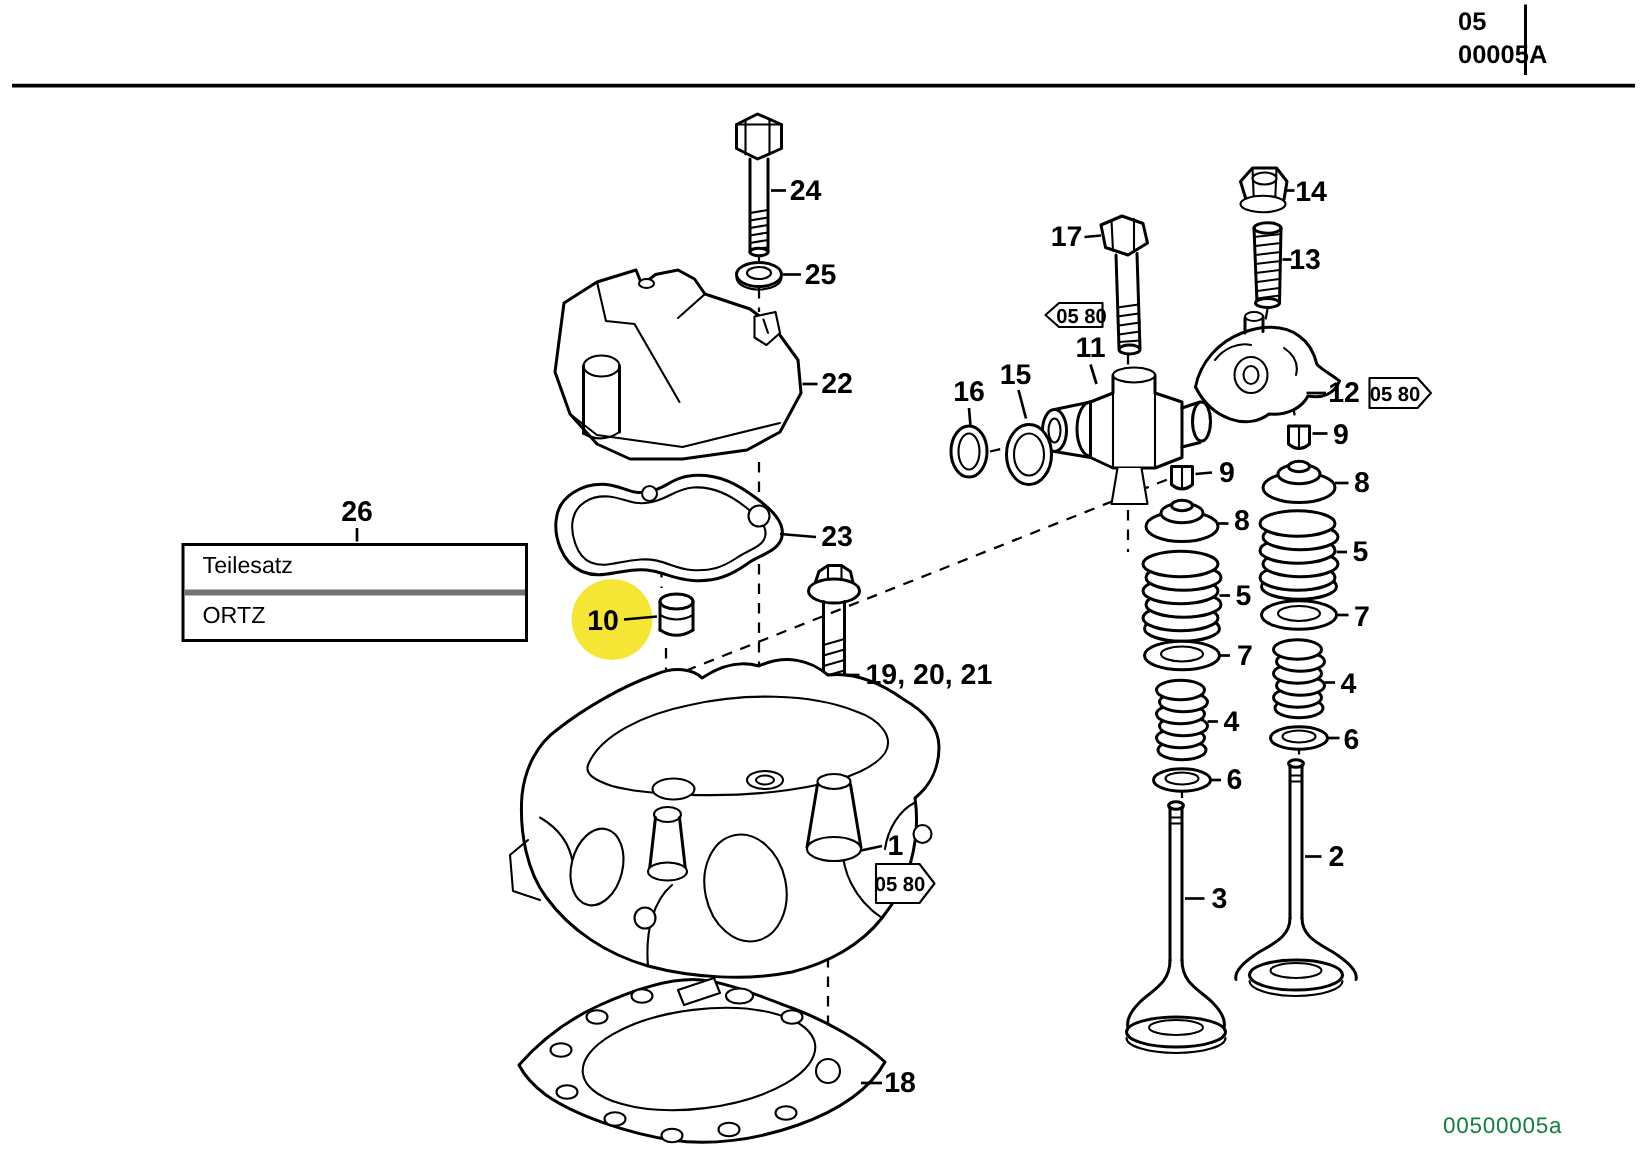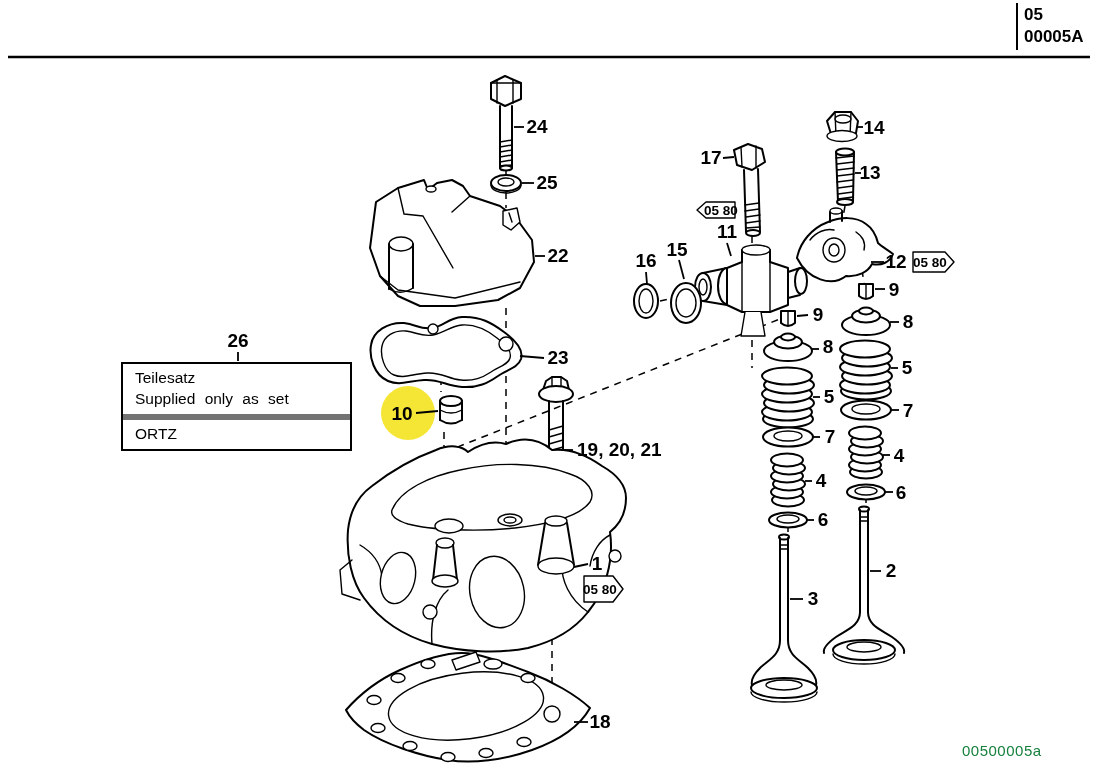--- a/index.html
+++ b/index.html
@@ -6,25 +6,25 @@
   .page{position:relative;width:1098px;height:772px;background:#ffffff;
         font-family:"Liberation Sans",sans-serif;overflow:hidden;}
   svg{position:absolute;left:0;top:0;}
   svg .ln{fill:none;stroke:#000;stroke-width:2;stroke-linecap:round;stroke-linejoin:round;}
   svg .fw{fill:#fff;stroke:#000;stroke-width:2;stroke-linejoin:round;}
   svg .thin{stroke-width:1.4;}
   svg .lead{stroke:#000;stroke-width:1.8;}
   svg .dash{fill:none;stroke:#000;stroke-width:1.5;stroke-dasharray:7 6;}
   svg text.callout{font:bold 19px "Liberation Sans",sans-serif;fill:#000;}
   svg text.reftxt{font:bold 13.5px "Liberation Sans",sans-serif;fill:#000;}
-  .hdr{position:absolute;top:4px;left:1024px;font-weight:bold;font-size:17px;line-height:22px;color:#000;}
+  .hdr{position:absolute;top:4px;left:972px;font-weight:bold;font-size:17px;line-height:22px;color:#000;}
   .hdr-bar{position:absolute;top:3px;left:1016px;width:2px;height:47px;background:#000;}
   .note-box{position:absolute;left:121px;top:362px;width:227px;border:2px solid #000;background:#fff;
             font-size:15.5px;line-height:21px;color:#000;word-spacing:5px;}
-  .note-row1{padding:3px 10px 5px 12px;border-bottom:6px solid #737373;}
+  .note-row1{padding:3px 10px 5px 12px;border-bottom:4px solid #737373;}
   .note-row2{padding:3px 10px 5px 12px;}
   .ftr{position:absolute;top:742px;left:962px;font-size:15px;color:#15803d;letter-spacing:0.5px;}
 </style>
 </head>
 <body>
 
 <div class="page">
 
   <div class="hdr-bar"></div>
   <div class="hdr">
@@ -356,21 +356,20 @@
     </g>
     <g>
       <path class="fw thin" d="M584,576 L613,576 L623,589 L613,602 L584,602 Z"></path>
       <text class="reftxt" x="600" y="594" text-anchor="middle">05 80</text>
     </g>
   </svg>
 
   <div class="note-box">
     <div class="note-row1">
       <div>Teilesatz</div>
-      <div>Supplied only as set</div>
     </div>
     <div class="note-row2">
       <div>ORTZ</div>
     </div>
   </div>
 
   <div class="ftr">00500005a</div>
 </div>
 
 </body></html>

